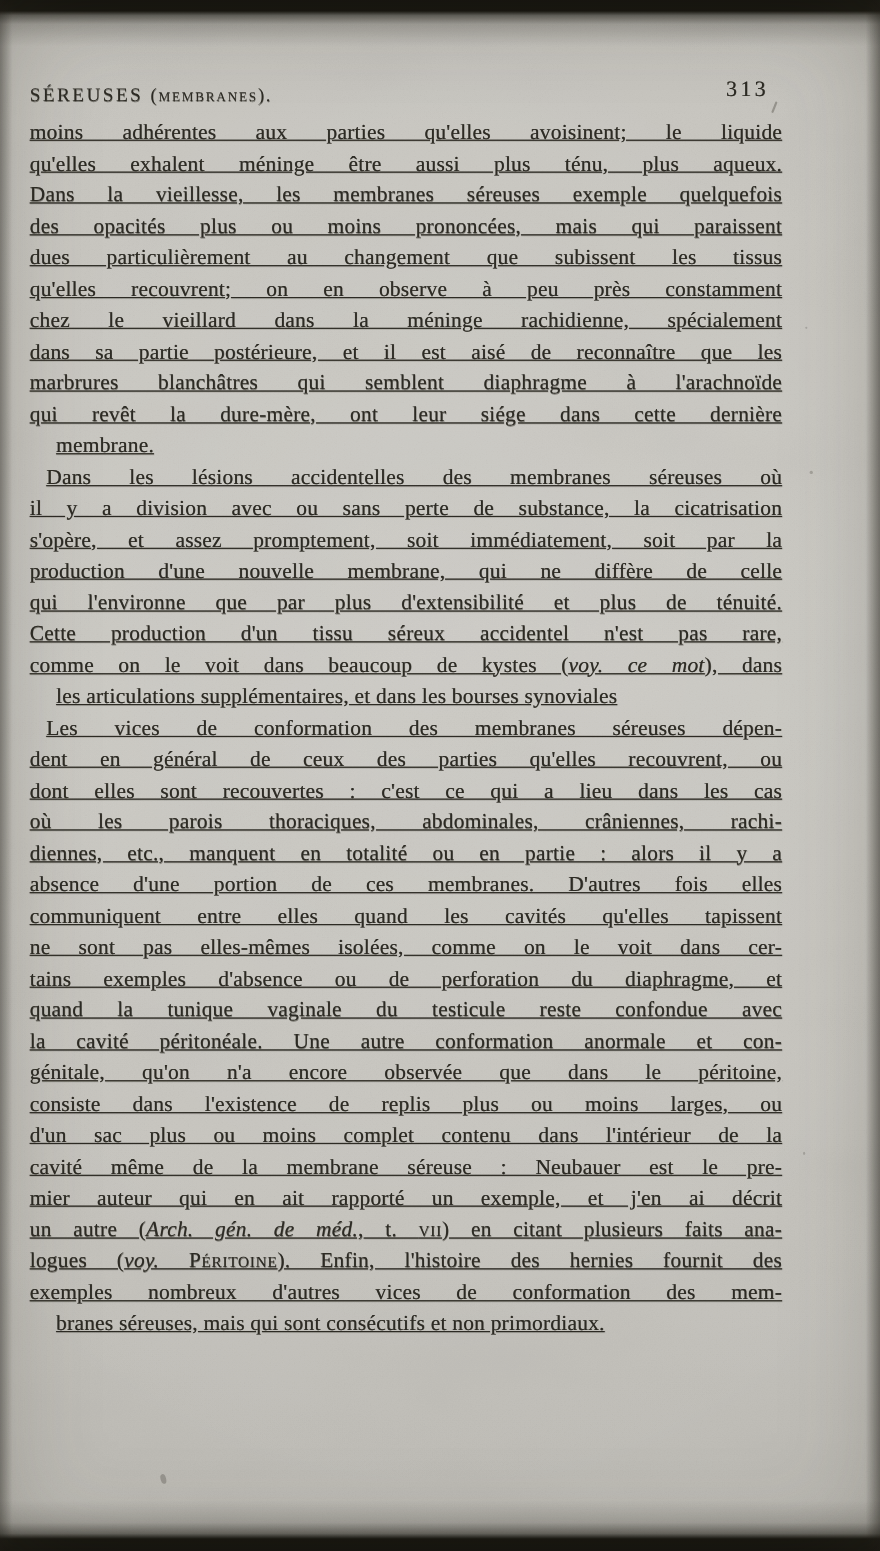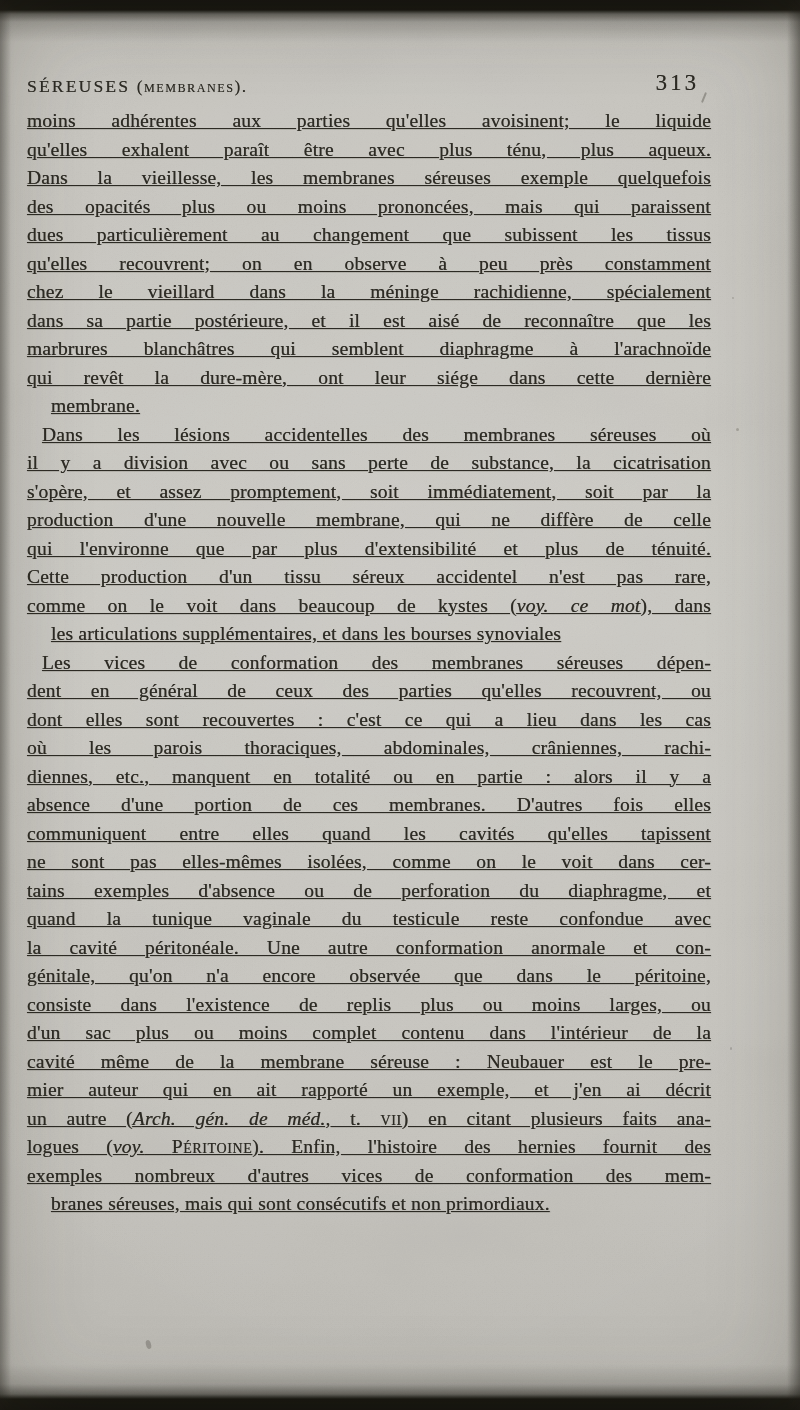--- a/index.html
+++ b/index.html
@@ -37,21 +37,21 @@
     color:var(--ink);
     text-shadow:0.3px 0.3px 0.5px rgba(45,43,36,.55);
     white-space:nowrap;
   }
   .head-title .paren{
     font-variant:small-caps;
     font-size:17px; letter-spacing:1.6px;
   }
   .page-number{
     position:absolute; right:12px; top:-6px;
-    font-size:23px; letter-spacing:3px;
+    font-size:20px; letter-spacing:3px;
     text-shadow:0.3px 0.3px 0.6px rgba(45,43,36,.6);
   }
 
   
   .text-block{
     position:absolute; left:27px; top:107px; width:684px;
     font-size:19.5px; line-height:28.5px;
     letter-spacing:0.2px;
     z-index:4;
     text-shadow:0.3px 0.3px 0.5px rgba(45,43,36,.5), -0.2px 0 0.4px rgba(45,43,36,.3);
@@ -116,21 +116,21 @@
   <header class="running-head">
     <div class="head-title">
       <span>SÉREUSES </span><span class="paren">(membranes).</span>
     </div>
     <div class="page-number">313</div>
   </header>
 
   <main class="text-block">
       <div class="para">
         <div class="line">moins adhérentes aux parties qu'elles avoisinent; le liquide</div>
-        <div class="line">qu'elles exhalent paraît être avec plus ténu, plus aqueux.</div>
+        <div class="line">qu'elles exhalent méninge être aussi plus ténu, plus aqueux.</div>
         <div class="line">Dans la vieillesse, les membranes séreuses exemple quelquefois</div>
         <div class="line">des opacités plus ou moins prononcées, mais qui paraissent</div>
         <div class="line">dues particulièrement au changement que subissent les tissus</div>
         <div class="line">qu'elles recouvrent; on en observe à peu près constamment</div>
         <div class="line">chez le vieillard dans la méninge rachidienne, spécialement</div>
         <div class="line">dans sa partie postérieure, et il est aisé de reconnaître que les</div>
         <div class="line">marbrures blanchâtres qui semblent diaphragme à l'arachnoïde</div>
         <div class="line">qui revêt la dure-mère, ont leur siége dans cette dernière</div>
         <div class="line last">membrane.</div>
       </div>

